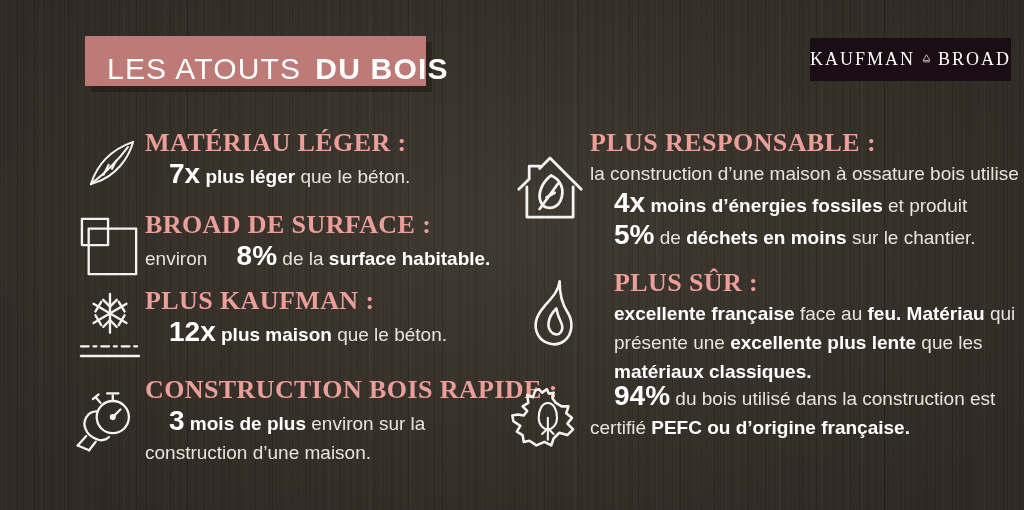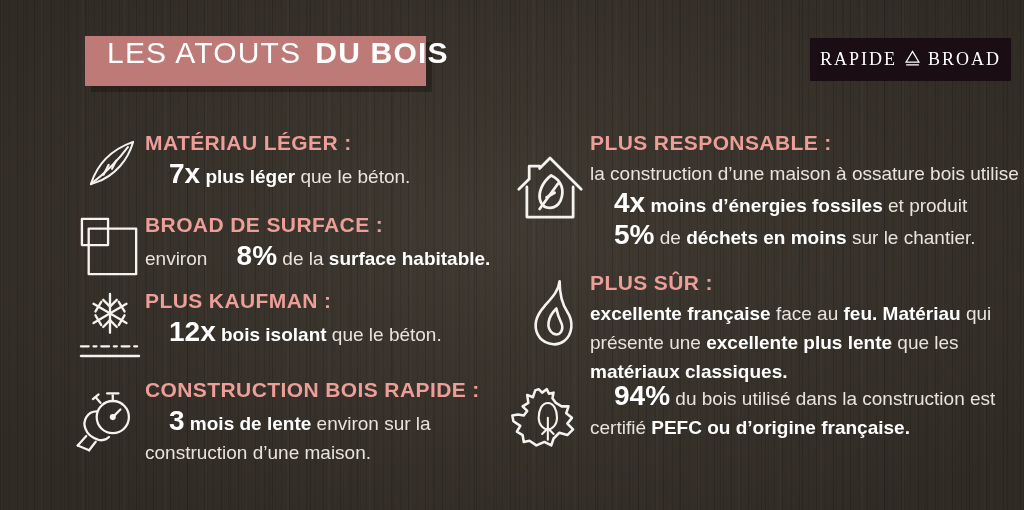--- a/index.html
+++ b/index.html
@@ -17,43 +17,43 @@
         rgba(0,0,0,0.10) 9px 10px, rgba(0,0,0,0) 10px 17px),
       repeating-linear-gradient(90deg,
         rgba(255,255,255,0.018) 0 2px, rgba(0,0,0,0) 2px 23px,
         rgba(0,0,0,0.12) 23px 24px, rgba(0,0,0,0) 24px 41px);
   }
 
   .banner {
     position:absolute; left:85px; top:36px; width:341px; height:50px;
     background: var(--banner, #bd7a76);
     box-shadow: 6px 6px 0 rgba(22,17,13,0.40);
-    display:flex; align-items:flex-start; padding-left:22px;
+    display:flex; align-items:flex-end; padding-left:22px;
     color:#fff; font-size:30px; letter-spacing:1.2px; white-space:nowrap;
   }
   .banner .t-reg { font-weight:400; }
   .banner .t-bold { font-weight:800; margin-left:14px; }
 
   .logo {
     position:absolute; left:810px; top:38px; width:201px; height:43px;
     background: var(--logo-bg, #1a0d13);
     display:flex; align-items:center; justify-content:center;
     color:#fff; font-family:"Liberation Serif", serif;
     font-size:18px; letter-spacing:2px; white-space:nowrap;
   }
   .logo svg { margin:0 7px 3px 7px; }
 
   .item { position:absolute; display:flex; align-items:flex-start; }
   .icon-col { flex:none; display:flex; justify-content:center; }
   .txt-col { flex:none; }
 
   .item h2 {
     color: var(--heading-pink, #ec9e99);
-    font-size:21px; font-weight:700; letter-spacing:0.4px;
-    line-height:25px; margin-bottom:4px; white-space:nowrap;
+    font-size:26px; font-weight:700; letter-spacing:0.4px;
+    line-height:25px; margin-bottom:4px; white-space:nowrap;font-family:Liberation Serif, serif;
   }
   .body { font-size:19px; line-height:29px; }
   .seg-normal { color: var(--text-dim, #e8e3dd); font-weight:400; }
   .seg-bold   { color: var(--text, #ffffff); font-weight:700; }
   .seg-big    { color: var(--text, #ffffff); font-weight:800; font-size:28px;margin-left:24px; }
 
   .sources {
     position:absolute; left:72px; top:469px;
     color:#ddd8d1; font-size:12px; font-style:italic; letter-spacing:0.3px;
   }
@@ -64,21 +64,21 @@
 <body>
 
 <div class="stage">
 
   <div class="banner">
     <span class="t-reg">LES ATOUTS</span>
     <span class="t-bold">DU BOIS</span>
   </div>
 
   <div class="logo">
-    <span>RAPIDE</span>
+    <span>KAUFMAN</span>
     <svg width="17" height="19" viewBox="0 0 24 26" style="stroke:#fff;fill:none;stroke-width:1.8;">
       <path d="M12 3 L21 18 H3 Z"></path>
         <path d="M3 22 H21"></path>
     </svg>
     <span>BROAD</span>
   </div>
 
   <div class="item" style="left:78px; top:130px;">
     <div class="icon-col" style="width:67px; margin-top:6px;">
       <svg class="icon" width="54" height="54" viewBox="0 0 64 64">
@@ -120,21 +120,21 @@
         <path d="M23 12 L17 22"></path>
           <path d="M41 12 L47 22"></path>
         <path d="M17 26 L23 36"></path>
           <path d="M47 26 L41 36"></path>
         <path d="M2 58 H62" stroke-dasharray="8 5 3 5"></path>
         <path d="M2 68 H62"></path>
       </svg>
     </div>
     <div class="txt-col" style="width:400px;">
       <h2>PLUS KAUFMAN :</h2>
-      <div class="body"><span class="seg-big">12x</span><span class="seg-bold"> bois isolant </span><span class="seg-normal">que le béton.</span></div>
+      <div class="body"><span class="seg-big">12x</span><span class="seg-bold"> plus maison </span><span class="seg-normal">que le béton.</span></div>
     </div>
   </div>
 
   <div class="item" style="left:72px; top:377px;">
     <div class="icon-col" style="width:73px; margin-top:6px;">
       <svg class="icon" width="72" height="72" viewBox="0 0 76 76">
         <circle cx="42" cy="36" r="17"></circle>
         <circle cx="42" cy="36" r="2" fill="#f5f3ef"></circle>
         <path d="M42 36 L50 28"></path>
         <path d="M42 19 V13"></path>
@@ -142,41 +142,41 @@
         <path d="M29 21 L24 15"></path>
           <path d="M21 17 L27 12"></path>
         <path d="M25 30 C15 30 10 40 13 48 C15 54 20 58 27 60 C31 61 35 60 38 57"></path>
         <path d="M14 56 L5 66"></path>
           <path d="M24 62 L17 71"></path>
           <path d="M5 66 L17 71"></path>
       </svg>
     </div>
     <div class="txt-col" style="width:380px;">
       <h2>CONSTRUCTION BOIS RAPIDE :</h2>
-      <div class="body"><span class="seg-big">3</span><span class="seg-bold"> mois de lente </span><span class="seg-normal">environ sur la construction d’une maison.</span></div>
+      <div class="body"><span class="seg-big">3</span><span class="seg-bold"> mois de plus </span><span class="seg-normal">environ sur la construction d’une maison.</span></div>
     </div>
   </div>
 
   <div class="item" style="left:510px; top:130px;">
     <div class="icon-col" style="width:80px; margin-top:22px;">
       <svg class="icon" width="74" height="70" viewBox="0 0 64 60">
         <path d="M5 32 L14 23 L14 12 L23 12 L23 14 L32 5 L59 32"></path>
         <path d="M12 30 V56 H52 V30"></path>
         <path d="M33 20 C42 24 45 33 41 42 C37 50 27 50 24 43 C21 36 25 26 33 20 Z"></path>
         <path d="M23 49 L39 27"></path>
           <path d="M29 39 L36 35"></path>
       </svg>
     </div>
     <div class="txt-col" style="width:430px;">
       <h2>PLUS RESPONSABLE :</h2>
       <div class="body"><span class="seg-normal">la construction d’une maison à ossature bois utilise </span><span class="seg-big">4x</span><span class="seg-bold"> moins d’énergies fossiles </span><span class="seg-normal">et produit </span><span class="seg-big">5%</span><span class="seg-normal"> de </span><span class="seg-bold">déchets en moins </span><span class="seg-normal">sur le chantier.</span></div>
     </div>
   </div>
 
-  <div class="item" style="left:514px; top:270px;">
+  <div class="item" style="left:514px; top:270px;gap:24px;">
     <div class="icon-col" style="width:76px; margin-top:8px;">
       <svg class="icon" width="54" height="74" viewBox="0 0 48 68">
         <path d="M31 3 C30 12 24 18 17 26 C9 35 7 44 11 52 C15 60 27 64 35 58 C43 52 44 40 38 31 C34 25 31 15 31 3 Z"></path>
         <path d="M28 28 C20 36 18 46 25 51 C31 54 36 48 32 40 C30 36 29 33 28 28"></path>
       </svg>
     </div>
     <div class="txt-col" style="width:410px;">
       <h2>PLUS SÛR :</h2>
       <div class="body"><span class="seg-bold">excellente française </span><span class="seg-normal">face au </span><span class="seg-bold">feu. Matériau </span><span class="seg-normal">qui présente une </span><span class="seg-bold">excellente plus lente </span><span class="seg-normal">que les </span><span class="seg-bold">matériaux classiques.</span></div>
     </div>

